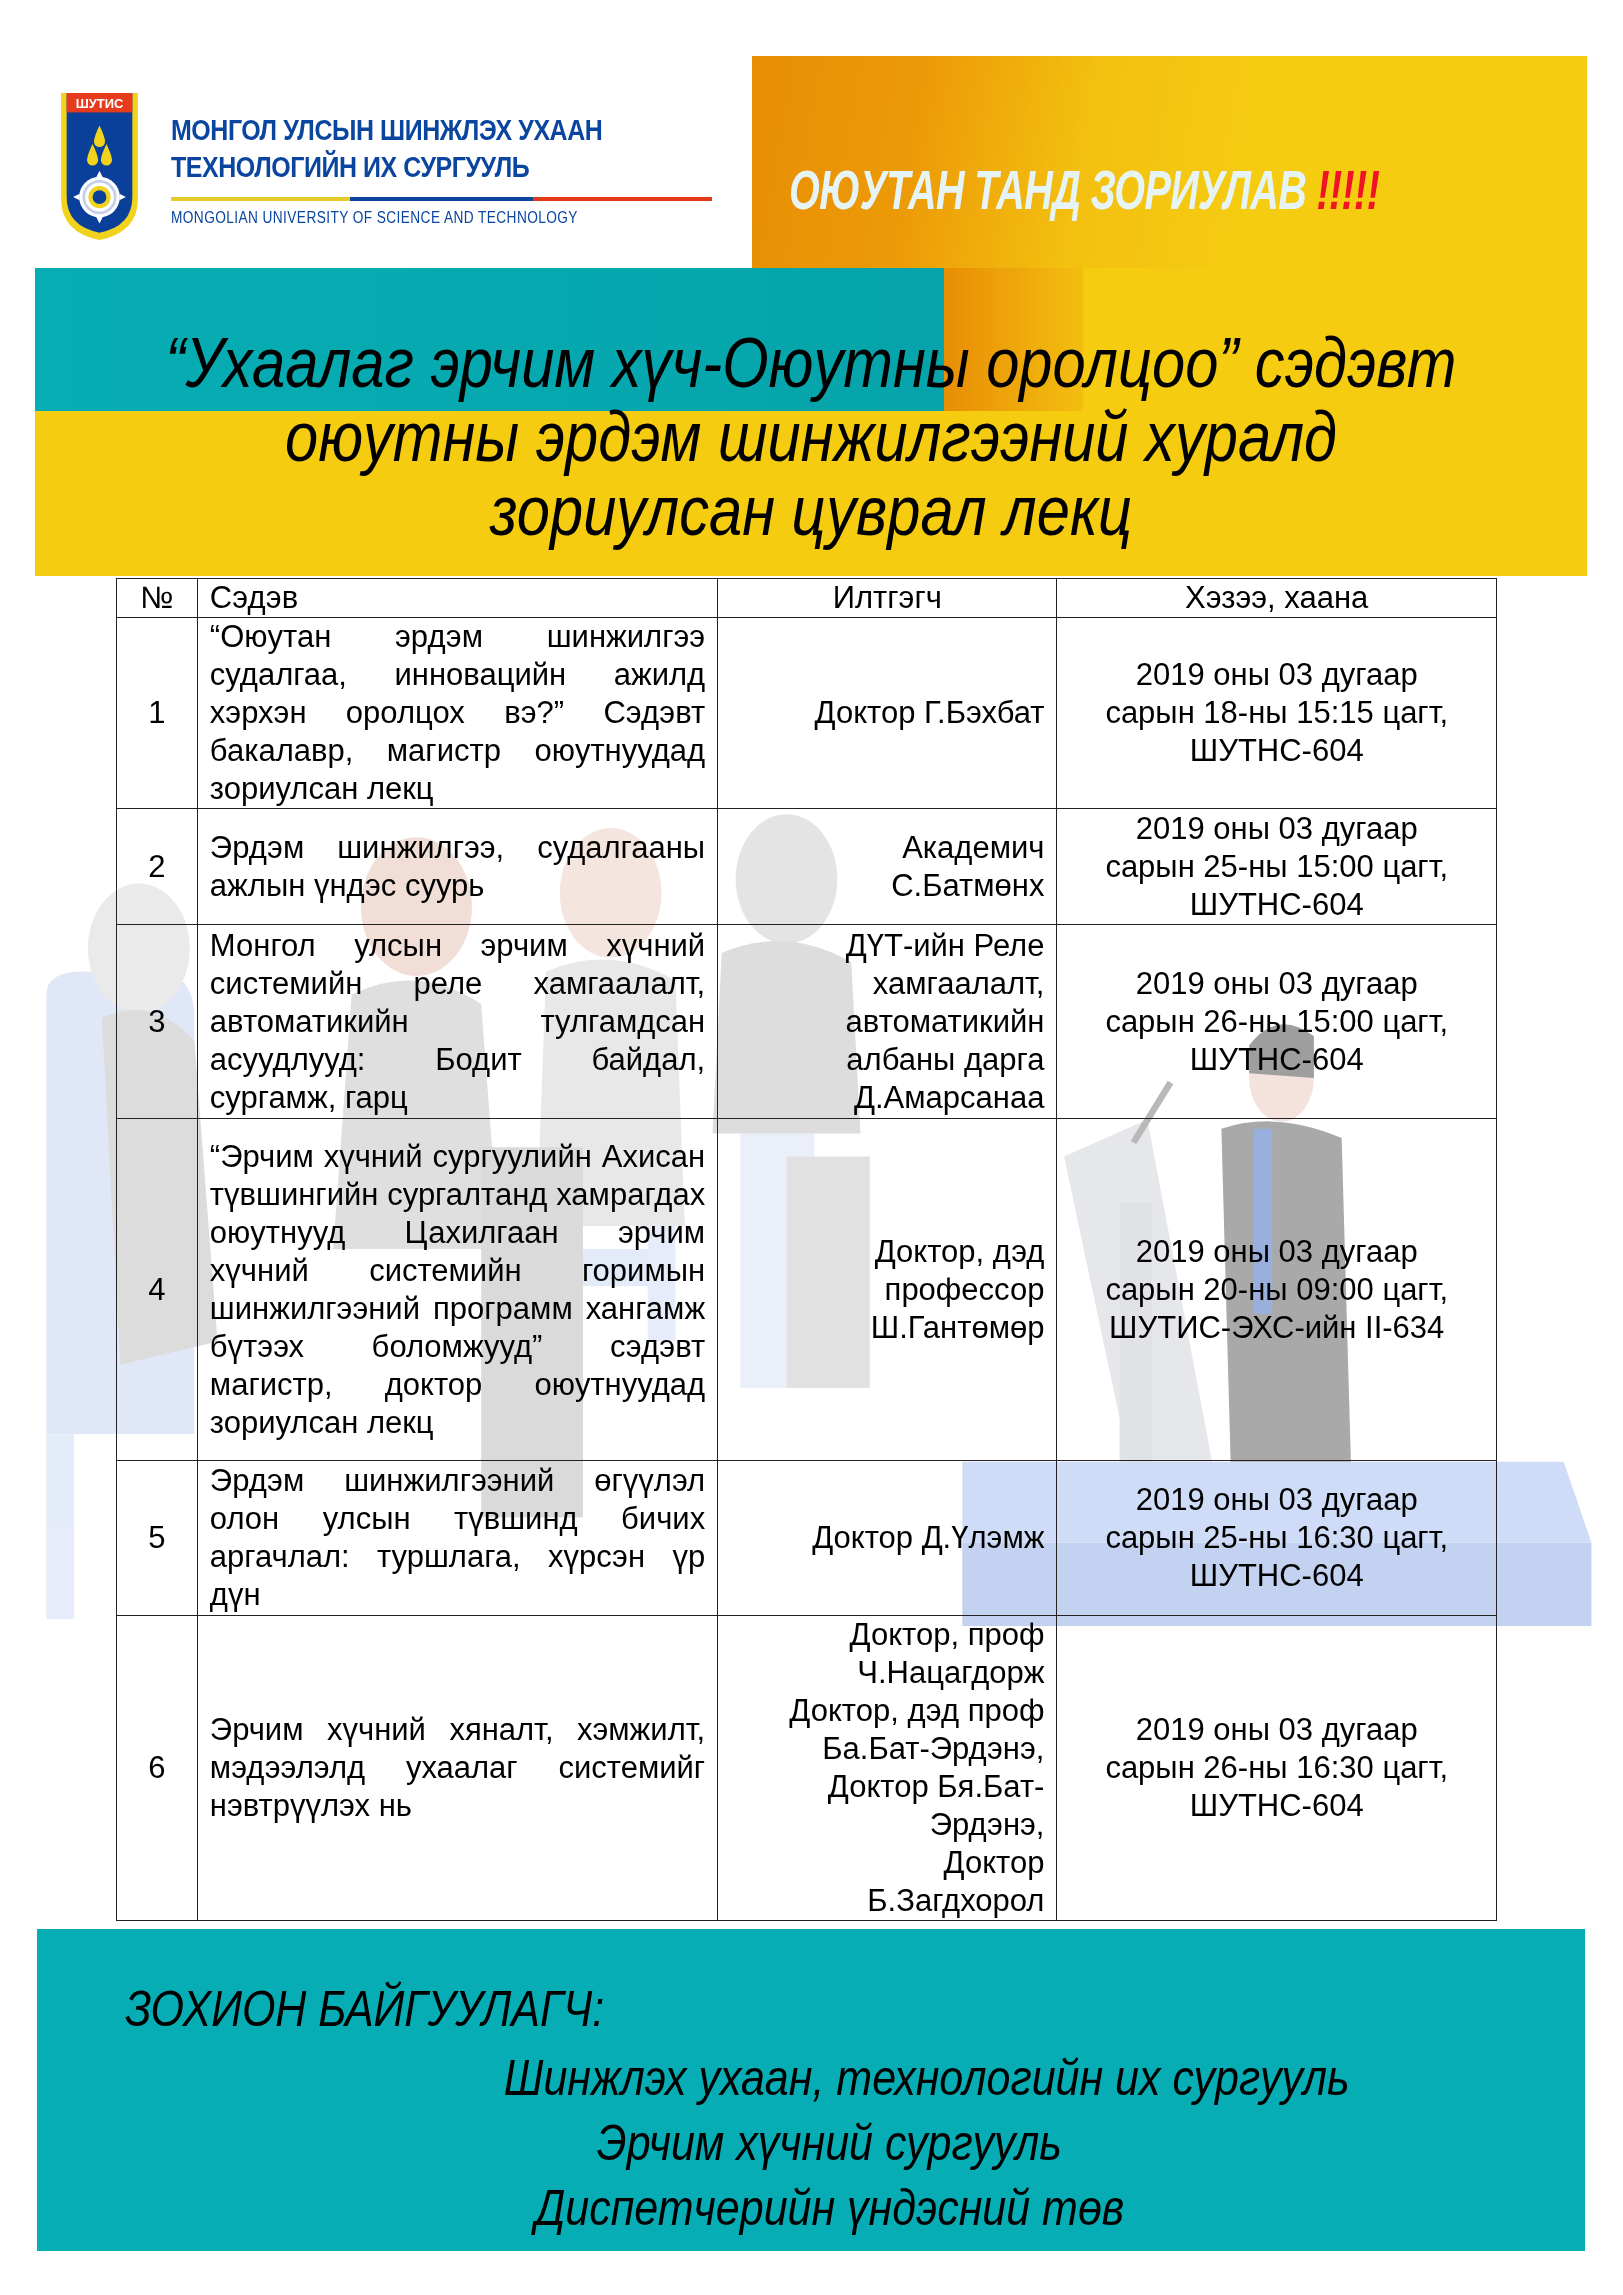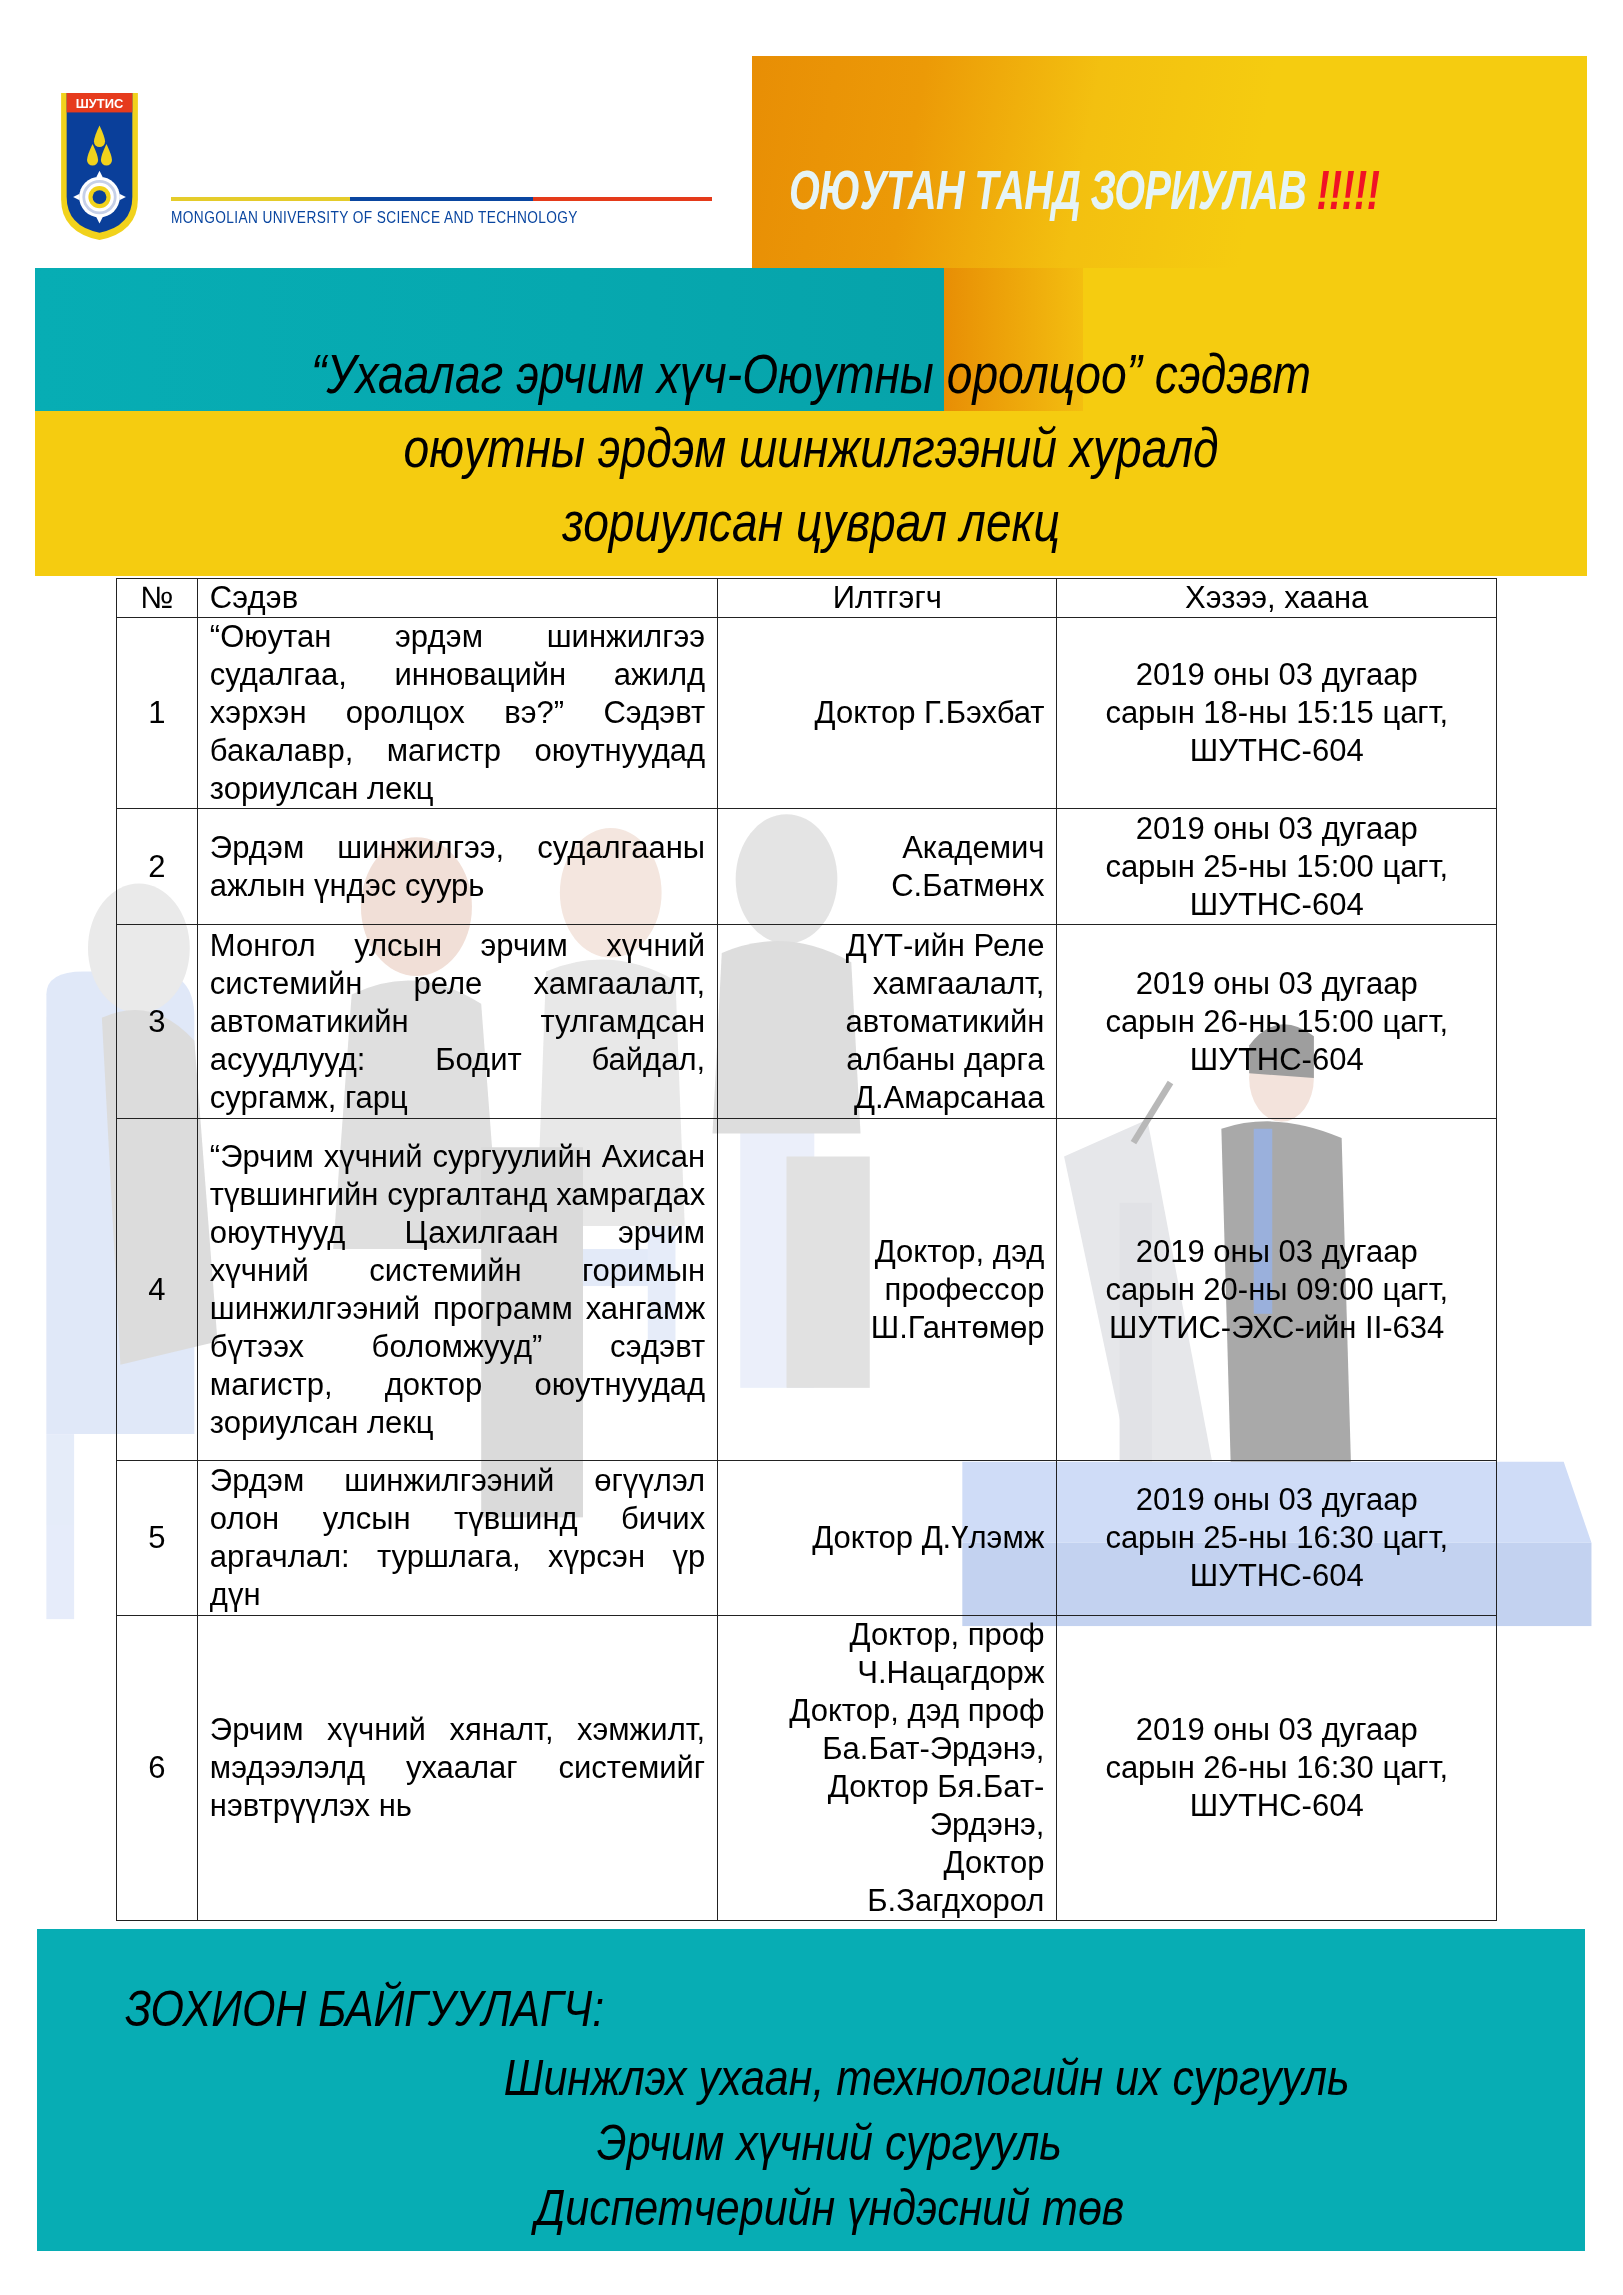--- a/index.html
+++ b/index.html
@@ -17,21 +17,21 @@
   
   .promo { position: absolute; left: 752px; top: 56px; width: 835px; height: 231px;
            background: linear-gradient(100deg, #e88e05 0%, #ec9a07 20%, #f3c010 40%, #f5cc10 60%, #f5cc10 100%); }
   .promo-title { position: absolute; left: 37px; top: 102px; font-size: 55px; font-weight: bold; font-style: italic; color: #e6f4f6; white-space: nowrap; transform: scaleX(0.72); transform-origin: left; letter-spacing: -0.9px; }
   .promo-title .excl { color: #f01225; }
 
   
   .yellow-band { position: absolute; left: 35px; top: 268px; width: 1552px; height: 308px; background: #f5cc10; }
   .orange-shade { position: absolute; left: 944px; top: 268px; width: 139px; height: 143px; background: linear-gradient(90deg, #e88e05, #f3be10); }
   .teal-band { position: absolute; left: 35px; top: 268px; width: 909px; height: 143px; background: linear-gradient(90deg, #07adb4 0%, #06a8af 60%, #06a3aa 100%); }
-  .event-title { position: absolute; left: 35px; top: 337px; width: 1552px; text-align: center; font-style: italic; font-size: 55px; line-height: 74px; color: #000; }
+  .event-title { position: absolute; left: 35px; top: 326px; width: 1552px; text-align: center; font-style: italic; font-size: 71px; line-height: 74px; color: #000; }
   .event-title div { white-space: nowrap; transform: scaleX(0.84); }
 
   
   .illus { position: absolute; left: 0; top: 0; width: 1623px; height: 2295px; pointer-events: none; }
 
   
   .schedule { position: absolute; left: 116px; top: 578px; width: 1381px; border-collapse: collapse; font-size: 31px; color: #000; }
   .schedule td, .schedule th { border: 1.9px solid #222; padding: 0 12px; vertical-align: middle; font-weight: normal; }
   .schedule th { height: 36px; text-align: center; font-size: 31px; }
   .c-num { width: 56px; text-align: center; }
@@ -60,20 +60,24 @@
     <path d="M100,110 Q112,135 112,145 A12,12 0 0 1 88,145 Q88,135 100,110 Z" fill="#f1d21c"></path>
     <circle cx="85" cy="225" r="44" fill="#ffffff"></circle>
     <circle cx="85" cy="225" r="34" fill="none" stroke="#c6d0e8" stroke-width="6"></circle>
     <circle cx="85" cy="225" r="24" fill="#f1d21c"></circle>
     <circle cx="85" cy="225" r="15" fill="#0a3f9a"></circle>
     <polygon points="85,168 92,182 78,182" fill="#ffffff"></polygon>
     <polygon points="85,282 92,268 78,268" fill="#ffffff"></polygon>
     <polygon points="28,225 42,218 42,232" fill="#ffffff"></polygon>
     <polygon points="142,225 128,218 128,232" fill="#ffffff"></polygon>
   </svg>
+  <div class="logo-text">
+    <div class="logo-line1">МОНГОЛ УЛСЫН ШИНЖЛЭХ УХААН</div>
+    <div class="logo-line2">ТЕХНОЛОГИЙН ИХ СУРГУУЛЬ</div>
+  </div>
   <div class="tricolor">
     <span style="width:33%;background:#e5cc2a"></span>
     <span style="width:34%;background:#0a46a0"></span>
     <span style="width:33%;background:#e43a1a"></span>
   </div>
   <div class="logo-en">MONGOLIAN UNIVERSITY OF SCIENCE AND TECHNOLOGY</div>
 </div>
 
 <div class="promo">
   <div class="promo-title"><span>ОЮУТАН ТАНД ЗОРИУЛАВ</span> <span class="excl">!!!!!</span></div>

